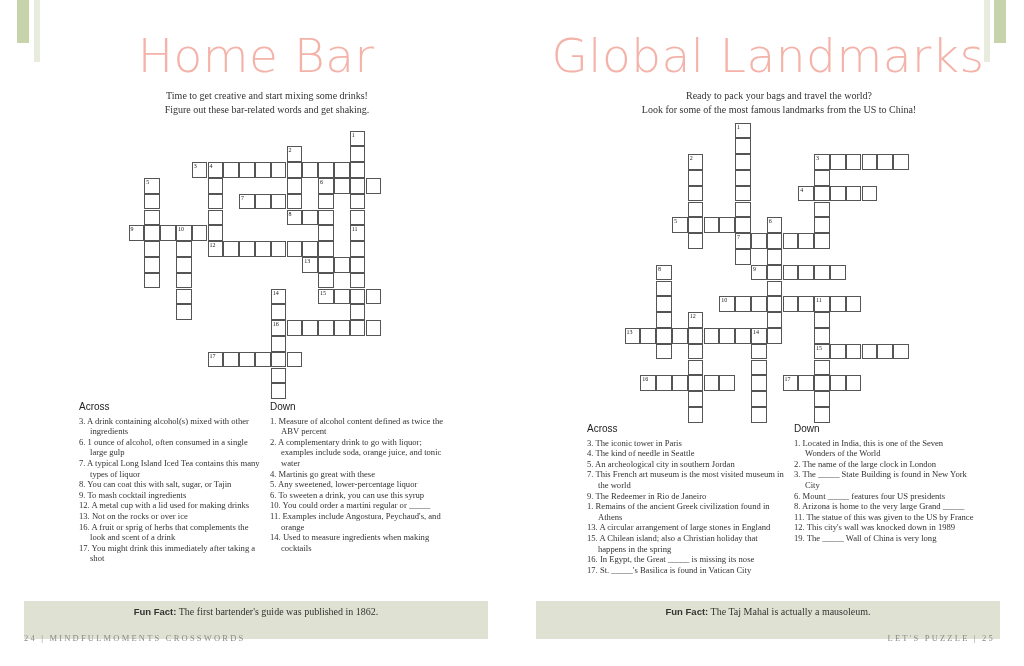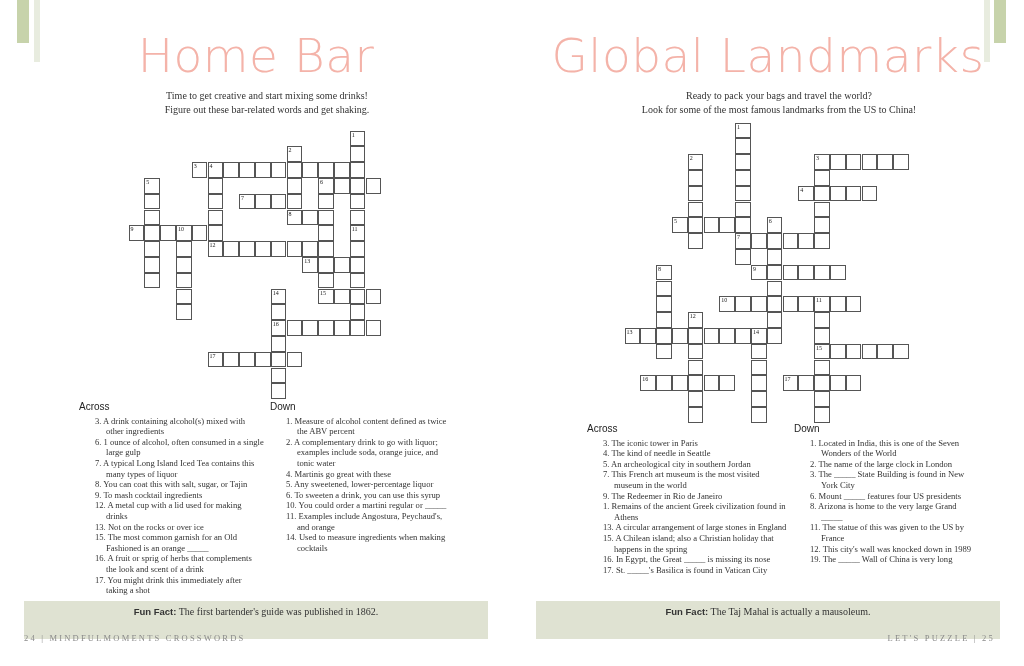--- a/index.html
+++ b/index.html
@@ -13,21 +13,21 @@
   .title { position:absolute; top:28px; left:0; width:512px; text-align:center;
            font-family:"DejaVu Sans","Liberation Sans",sans-serif; font-weight:300;
            font-size:47px; color:#f4b3a9; letter-spacing:0.5px; }
   .intro { position:absolute; left:11px; width:512px; text-align:center; font-size:10px; line-height:14px; color:#333; }
   .grid { position:absolute; }
   .cell { position:absolute; width:15.8px; height:15.8px; box-sizing:border-box; border:1px solid #555;
           background:#fff; margin-left:-0.5px; margin-top:-0.5px; }
   .cell .num { position:absolute; left:1px; top:0px; font-size:6px; line-height:7px; color:#222; }
   .clues { position:absolute; font-size:8.6px; line-height:10.6px; color:#333; }
   .clues h3 { margin:0 0 3px 0; font-family:"Liberation Sans",sans-serif; font-weight:normal; font-size:10px; color:#222; }
-  .clue { padding-left:11px; text-indent:-11px;margin-left:16px; }
+  .clue { padding-left:11px; text-indent:-11px; }
   .funfact { position:absolute; top:601px; left:24px; width:464px; height:38px; background:#dfe2d2;
              text-align:center; font-size:10px; line-height:22px; color:#333; }
   .funfact b { font-family:"Liberation Sans",sans-serif; font-weight:600; font-size:9.5px; }
   .footer { position:absolute; top:633px; font-size:8.5px; color:#8a8a8a; letter-spacing:2.2px; }
 </style>
 </head>
 <body>
 
 <div class="page left">
   <div class="tab-bar" style="left:17px;"></div>
@@ -166,21 +166,20 @@
   <div class="clues" style="left:79px; top:402px; width:185px;">
     <h3>Across</h3>
     <div id="left-across">
         <div class="clue">3. A drink containing alcohol(s) mixed with other ingredients</div>
         <div class="clue">6. 1 ounce of alcohol, often consumed in a single large gulp</div>
         <div class="clue">7. A typical Long Island Iced Tea contains this many types of liquor</div>
         <div class="clue">8. You can coat this with salt, sugar, or Tajin</div>
         <div class="clue">9. To mash cocktail ingredients</div>
         <div class="clue">12. A metal cup with a lid used for making drinks</div>
         <div class="clue">13. Not on the rocks or over ice</div>
-        <div class="clue">15. The most common garnish for an Old Fashioned is an orange _____</div>
         <div class="clue">16. A fruit or sprig of herbs that complements the look and scent of a drink</div>
         <div class="clue">17. You might drink this immediately after taking a shot</div>
       </div>
   </div>
   <div class="clues" style="left:270px; top:402px; width:185px;">
     <h3>Down</h3>
     <div id="left-down">
         <div class="clue">1. Measure of alcohol content defined as twice the ABV percent</div>
         <div class="clue">2. A complementary drink to go with liquor; examples include soda, orange juice, and tonic water</div>
         <div class="clue">4. Martinis go great with these</div>

